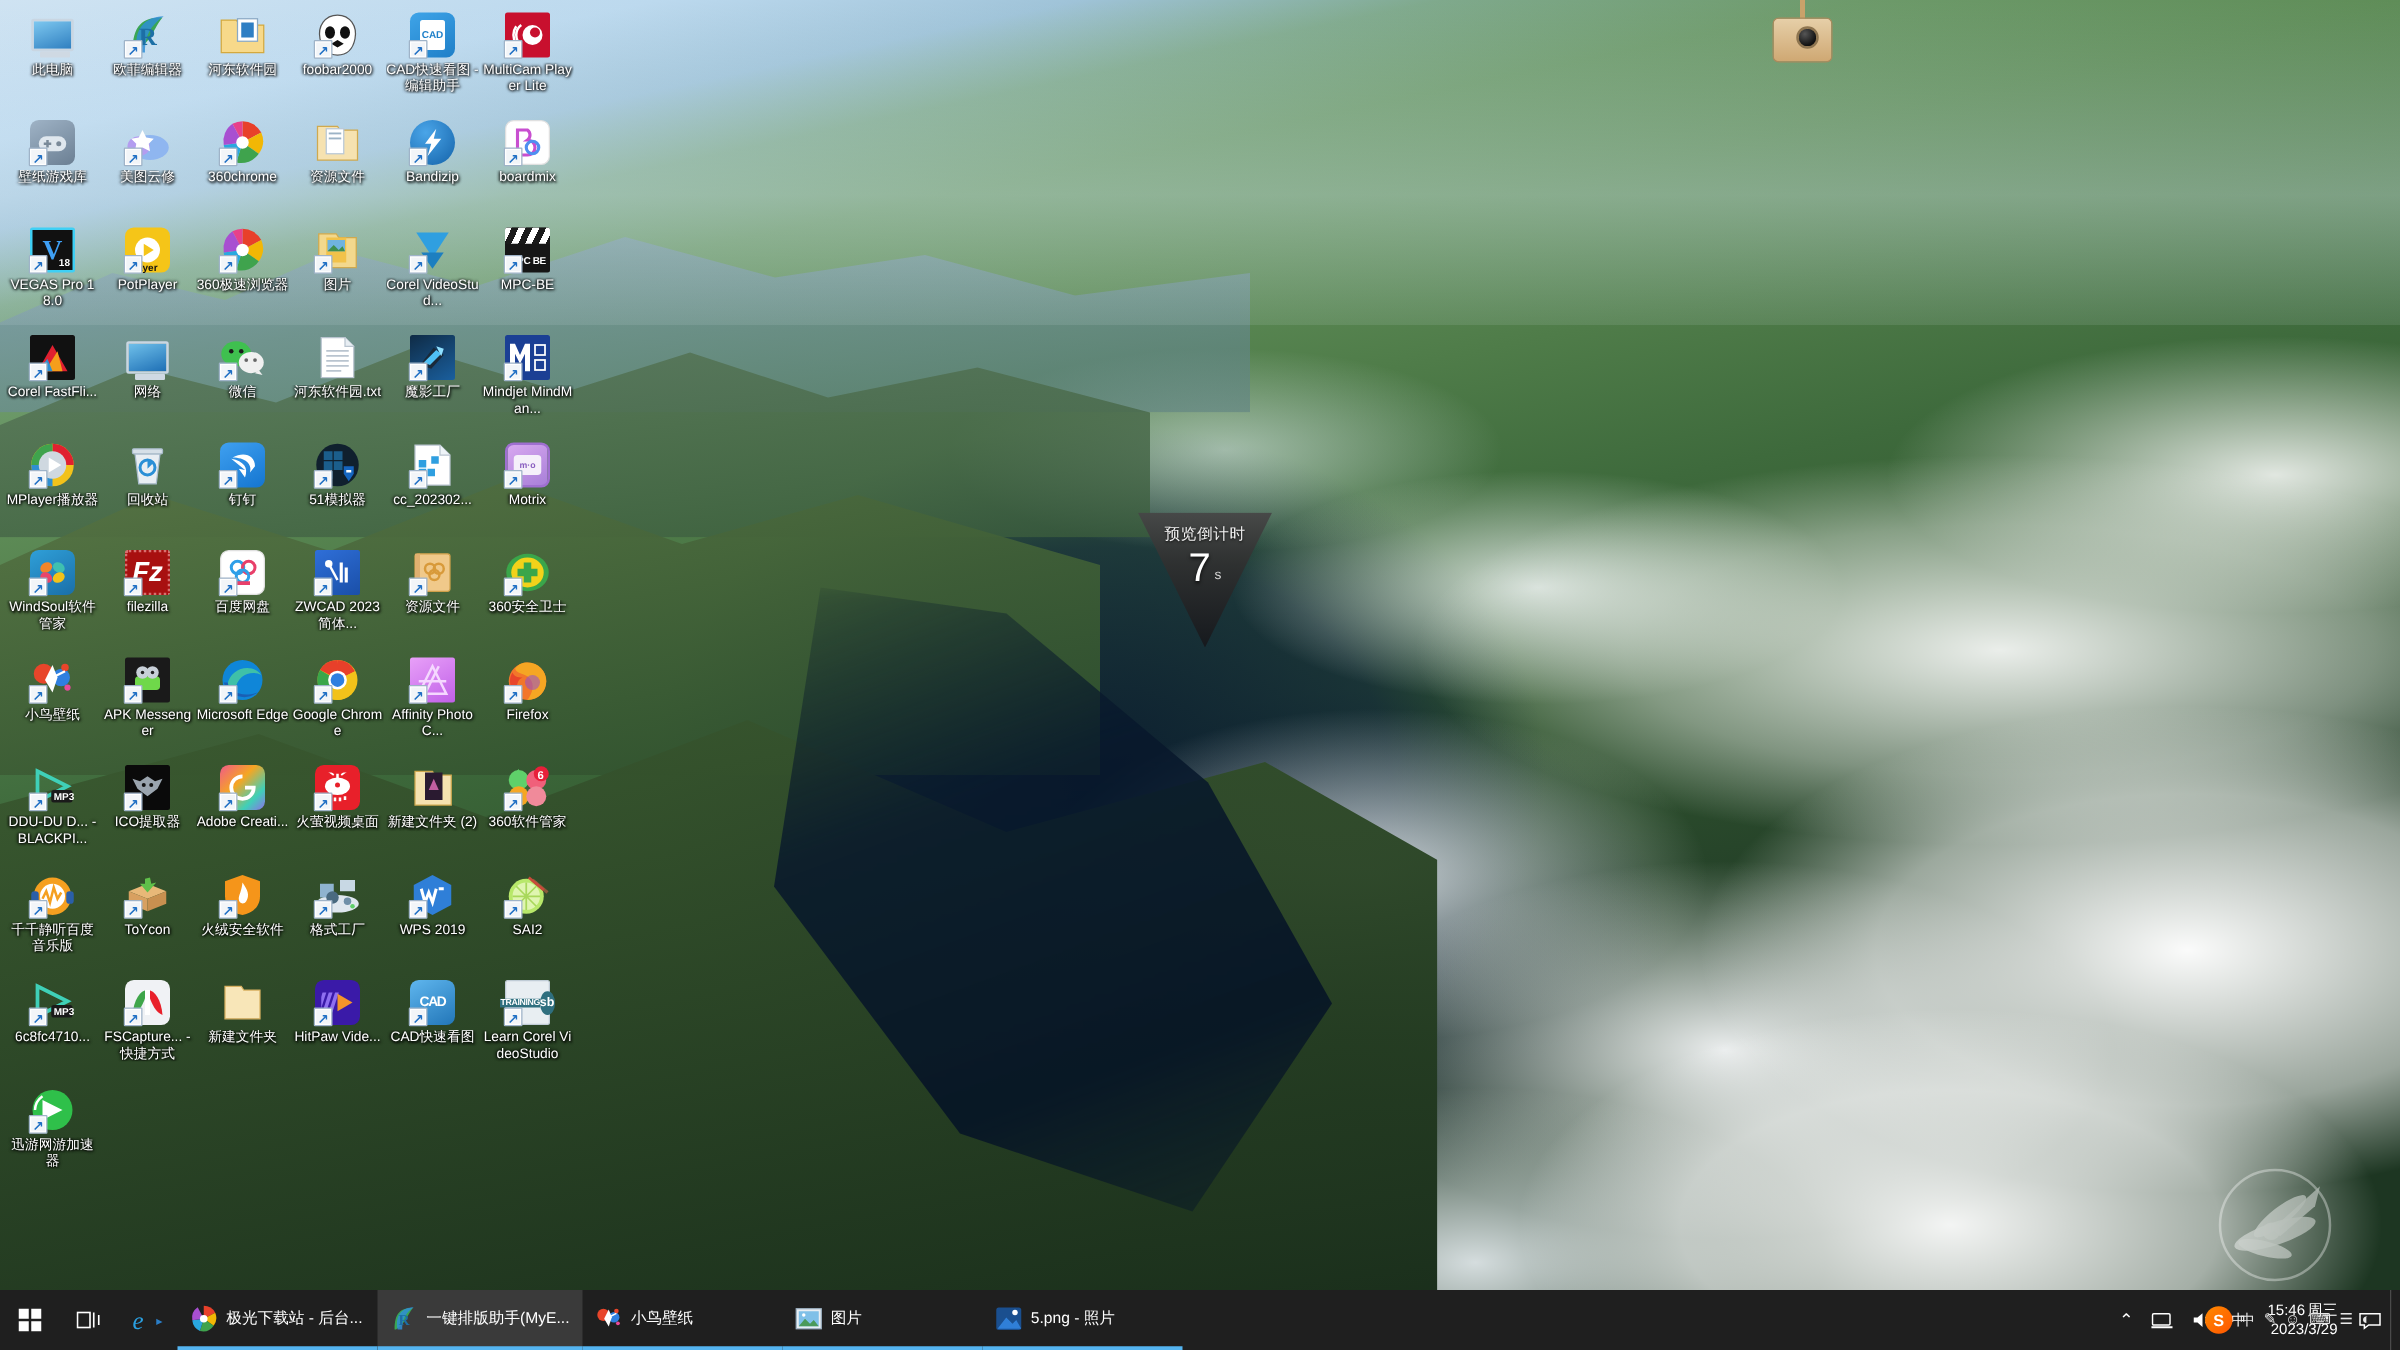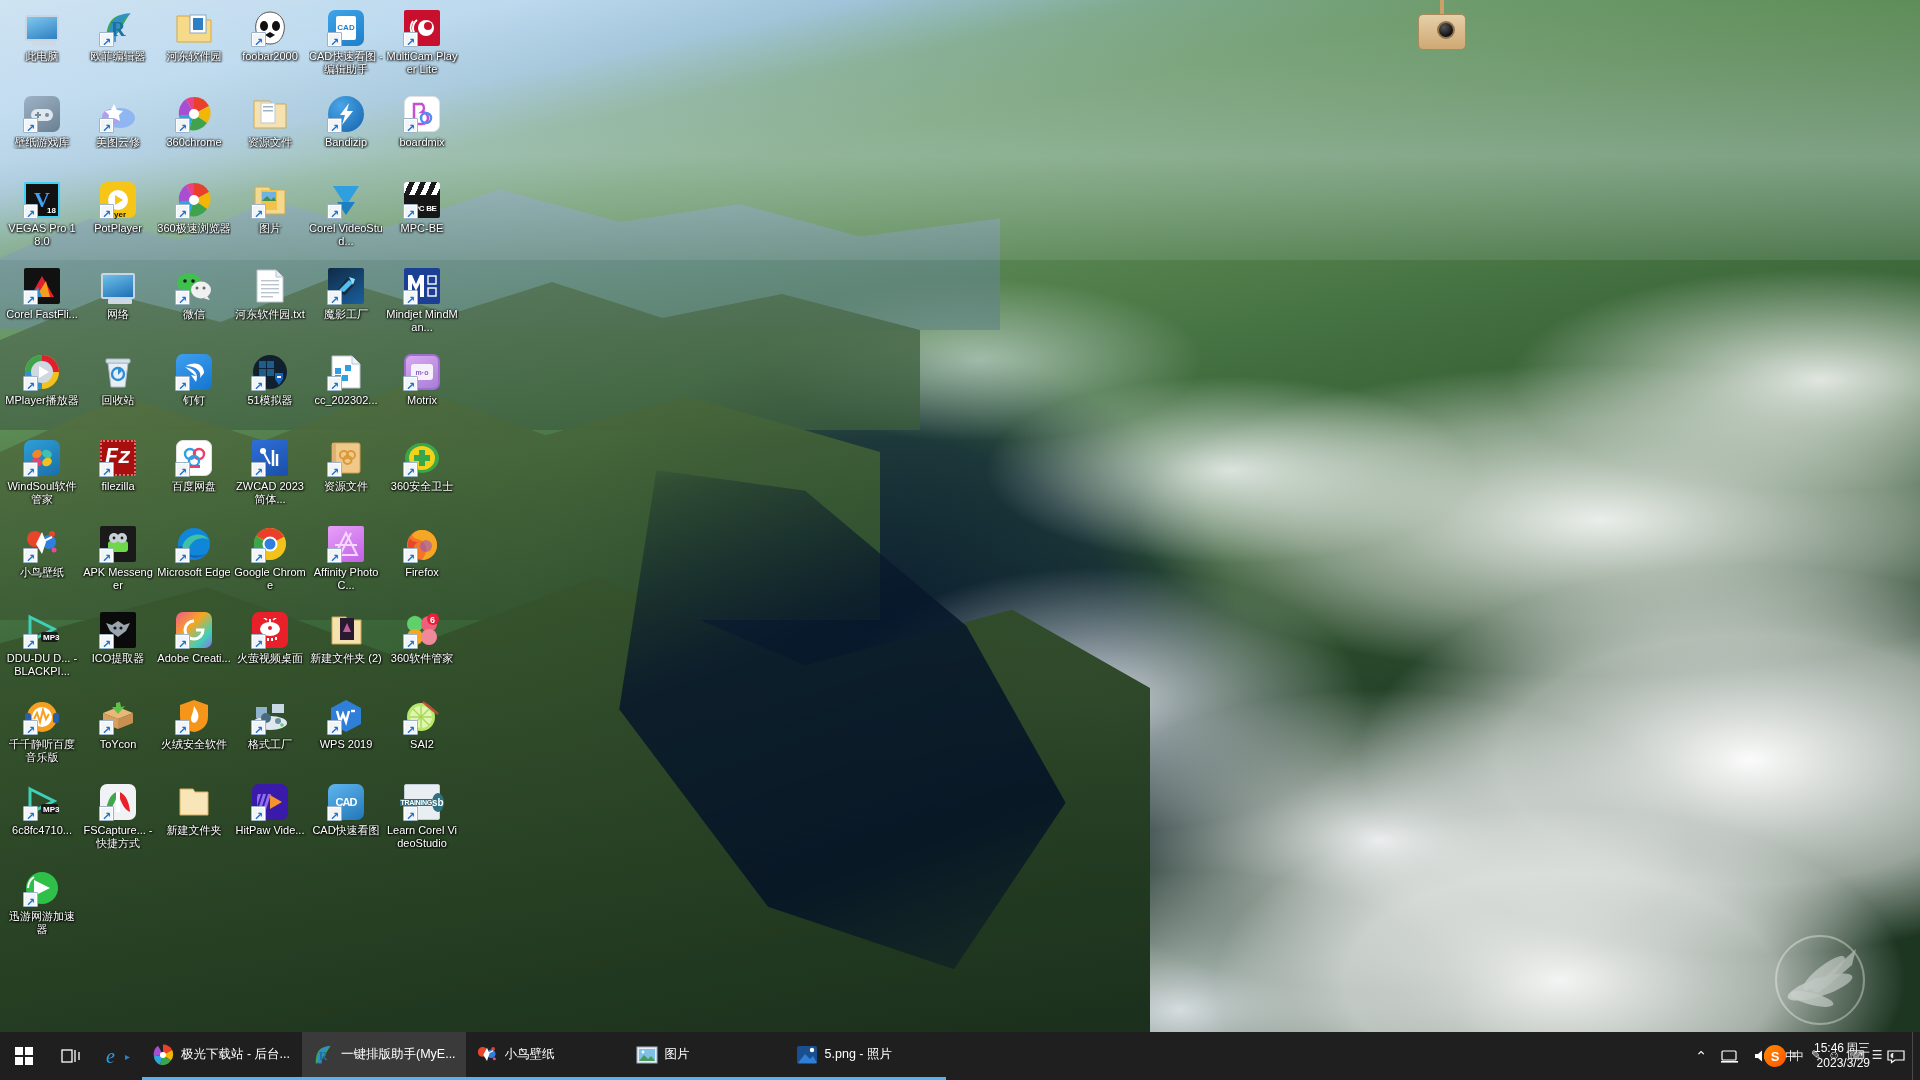--- a/index.html
+++ b/index.html
@@ -520,21 +520,21 @@
               <ellipse cx="6" cy="15" rx="5" ry="4" fill="#e8456a" transform="rotate(30 6 15)"></ellipse>
               <ellipse cx="16" cy="15" rx="5" ry="4" fill="#f2c21a" transform="rotate(-30 16 15)"></ellipse>
             </svg>
           </div>
         </div>
         <div class="ico-label">WindSoul软件管家</div>
       </div>
       <div class="desk-icon">
         <div class="ico-art shortcut">
           <div class="sq-sharp" style="background:#a81010;display:flex;align-items:center;justify-content:center;border:2px dotted #d87070">
-            <span style="font-size:22px;color:#fff;font-weight:bold;font-family:Liberation Mono, monospace;font-style:italic">Fz</span>
+            <span style="font-size:22px;color:#fff;font-weight:bold;font-family:Liberation Sans, sans-serif;font-style:italic">Fz</span>
           </div>
         </div>
         <div class="ico-label">filezilla</div>
       </div>
       <div class="desk-icon">
         <div class="ico-art shortcut">
           <div class="sq" style="background:#fff;border:1px solid #e0e0e0;display:flex;align-items:center;justify-content:center">
             <svg width="26" height="24" viewBox="0 0 26 24">
               <circle cx="9" cy="8" r="5" fill="none" stroke="#2f9fe8" stroke-width="2.4"></circle>
               <circle cx="18" cy="8" r="5" fill="none" stroke="#e8406a" stroke-width="2.4"></circle>
@@ -888,20 +888,27 @@
         <ellipse cx="52" cy="74" rx="22" ry="6" transform="rotate(14 52 74)"></ellipse>
         <path d="M58 58 L96 24 L92 40 L64 64 Z"></path>
         <circle cx="57" cy="60" r="7"></circle>
       </g>
       <g fill="none" stroke="rgba(255,255,255,.7)" stroke-width="2">
         <circle cx="60" cy="55" r="44"></circle>
       </g>
     </svg>
   </div>
 
+  <div id="countdown">
+    <div id="countdown-title">预览倒计时</div>
+    <div id="countdown-row">
+      <span id="countdown-value">7</span>
+      <span id="countdown-unit">s</span>
+    </div>
+  </div>
 
   <div id="taskbar">
 
     <div id="start-button">
       <span class="winlogo">
         <i></i>
           <i></i>
           <i></i>
           <i></i>
       </span>

